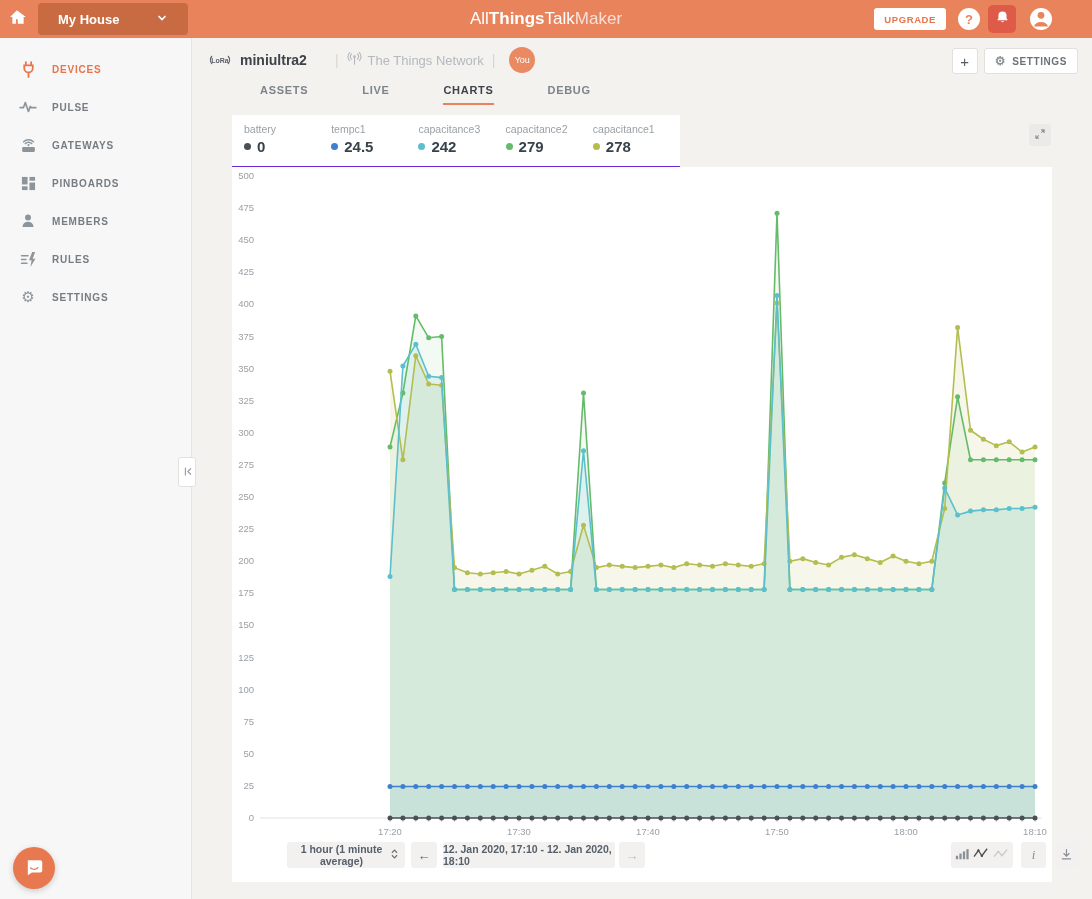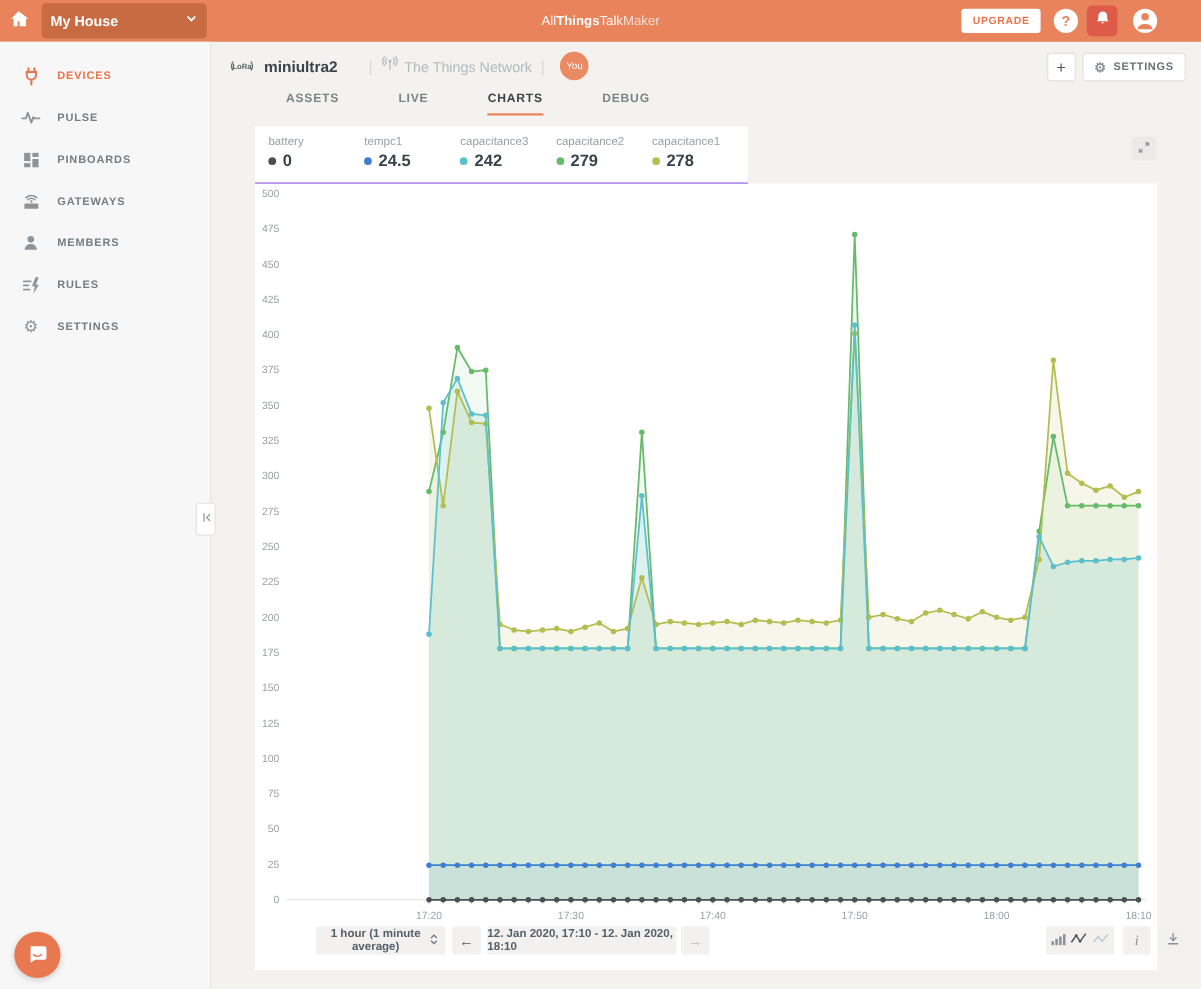--- a/index.html
+++ b/index.html
@@ -2,23 +2,23 @@
 <html><head>
 <meta charset="utf-8">
 <style>
   html,body{margin:0;padding:0;}
   body{font-family:"Liberation Sans",sans-serif;background:#e9e8e6;}
   .app{position:relative;width:1092px;height:899px;background:#f4f2ef;overflow:hidden;}
 
   
   .topbar{position:absolute;left:0;top:0;width:1092px;height:38px;background:#e8835c;}
   .home-btn{position:absolute;left:0;top:0;width:36px;height:38px;display:flex;align-items:center;justify-content:center;cursor:pointer;}
-  .workspace-btn{position:absolute;left:38px;top:3px;width:150px;height:32px;background:#c96b42;border-radius:4px;display:flex;align-items:center;padding:0 8px;box-sizing:border-box;cursor:pointer;}
+  .workspace-btn{position:absolute;left:38px;top:3px;width:150px;height:32px;background:#c96b42;border-radius:4px;display:flex;align-items:center;padding:0 20px;box-sizing:border-box;cursor:pointer;}
   .workspace-btn span.ws-label{color:#fff;font-size:13px;font-weight:bold;flex:1;}
-  .brand{position:absolute;left:0;top:0;width:100%;height:38px;display:flex;align-items:center;justify-content:center;font-size:12px;color:#fff;pointer-events:none;}
+  .brand{position:absolute;left:0;top:0;width:100%;height:38px;display:flex;align-items:center;justify-content:center;font-size:17px;color:#fff;pointer-events:none;}
   .brand .b-light{font-weight:300;color:#fdfdfd;}
   .brand .b-bold{font-weight:bold;}
   .brand .b-muted{font-weight:300;color:rgba(255,255,255,0.75);}
   .upgrade-btn{position:absolute;right:146px;top:8px;height:22px;background:#fff;border:none;border-radius:3px;color:#e8744b;font-size:9.5px;font-weight:bold;letter-spacing:.6px;padding:0 10px;cursor:pointer;font-family:inherit;margin-left:24px;}
   .round-ic{position:absolute;top:8px;width:22px;height:22px;border-radius:50%;background:#fff;color:#e8835c;display:flex;align-items:center;justify-content:center;font-size:13px;font-weight:bold;cursor:pointer;}
   .help-ic{right:112px;}
   .bell-btn{position:absolute;right:76px;top:5px;width:28px;height:28px;border-radius:5px;background:#de5b49;display:flex;align-items:center;justify-content:center;cursor:pointer;}
   .avatar-ic{right:40px;overflow:hidden;}
 
   
@@ -137,38 +137,38 @@
     <div class="nav-item">
       <span class="nav-ic">
         <svg width="18" height="18" viewBox="0 0 16 16">
             <path d="M1 8.5h3l1.6-4.5 2.8 8 1.6-4.5 1 1h4" stroke="currentColor" stroke-width="1.5" fill="none" stroke-linecap="round" stroke-linejoin="round"></path>
           </svg>
       </span>
       <span class="nav-label">PULSE</span>
     </div>
     <div class="nav-item">
       <span class="nav-ic">
+        <svg width="17" height="17" viewBox="0 0 16 16">
+            <path d="M5 6.2a4.2 4.2 0 0 1 6 0M3.4 4.4a6.6 6.6 0 0 1 9.2 0" stroke="currentColor" stroke-width="1.4" fill="none" stroke-linecap="round"></path>
+            <circle cx="8" cy="7.6" r="1" fill="currentColor"></circle>
+            <rect x="2" y="9.5" width="12" height="4.5" rx="1" fill="currentColor"></rect>
+          </svg>
+      </span>
+      <span class="nav-label">GATEWAYS</span>
+    </div>
+    <div class="nav-item">
+      <span class="nav-ic">
         <svg width="15" height="15" viewBox="0 0 16 16">
             <rect x="1" y="1" width="6" height="8" fill="currentColor"></rect>
             <rect x="1" y="11" width="6" height="4" fill="currentColor"></rect>
             <rect x="9" y="1" width="6" height="4" fill="currentColor"></rect>
             <rect x="9" y="7" width="6" height="8" fill="currentColor"></rect>
           </svg>
       </span>
       <span class="nav-label">PINBOARDS</span>
-    </div>
-    <div class="nav-item">
-      <span class="nav-ic">
-        <svg width="17" height="17" viewBox="0 0 16 16">
-            <path d="M5 6.2a4.2 4.2 0 0 1 6 0M3.4 4.4a6.6 6.6 0 0 1 9.2 0" stroke="currentColor" stroke-width="1.4" fill="none" stroke-linecap="round"></path>
-            <circle cx="8" cy="7.6" r="1" fill="currentColor"></circle>
-            <rect x="2" y="9.5" width="12" height="4.5" rx="1" fill="currentColor"></rect>
-          </svg>
-      </span>
-      <span class="nav-label">GATEWAYS</span>
     </div>
     <div class="nav-item">
       <span class="nav-ic">
         <svg width="16" height="16" viewBox="0 0 16 16">
             <circle cx="8" cy="4.6" r="3" fill="currentColor"></circle>
             <path d="M2.4 14c.5-3.6 2.6-5.2 5.6-5.2s5.1 1.6 5.6 5.2z" fill="currentColor"></path>
           </svg>
       </span>
       <span class="nav-label">MEMBERS</span>
     </div>

